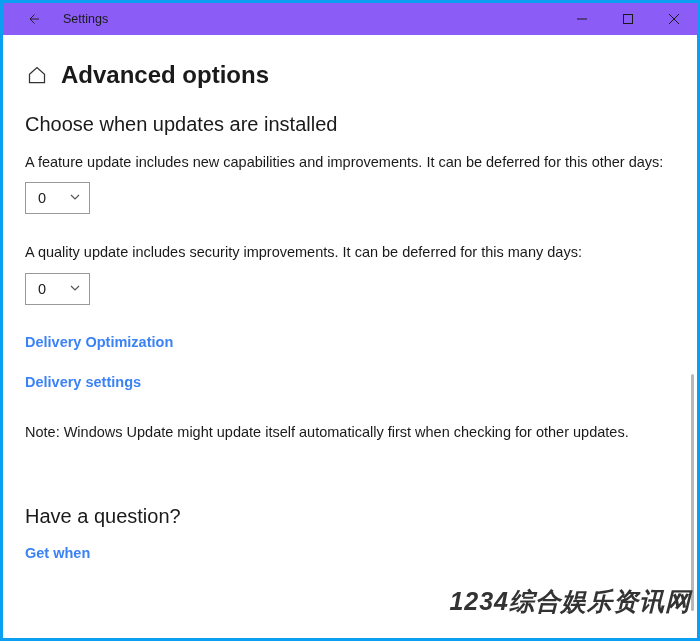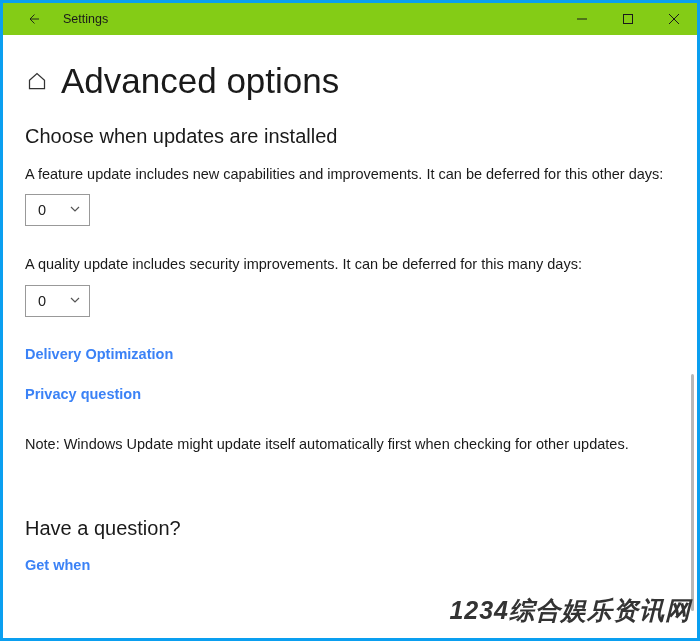--- a/index.html
+++ b/index.html
@@ -11,21 +11,21 @@
       border: 3px solid #0a9ff0;
       border-top: 3px solid #0a9ff0;
       position: relative;
       overflow: hidden;
     }
     .titlebar {
       height: 32px;
       display: flex;
       align-items: flex-start;
       padding: 0 0 0 8px;
-      background: #84cc16;
+      background: #8b5cf6;
     }
     .titlebar .left-group {
       display: flex;
       align-items: center;
     }
     .titlebar .back {
       width: 44px;
       height: 32px;
       display: flex;
       align-items: center;
@@ -61,22 +61,22 @@
     }
     .home-icon {
       width: 24px;
       height: 24px;
       display: flex;
       align-items: center;
       justify-content: center;
       color: #333;
     }
     .page-title {
-      font-size: 35px;
-      font-weight: 400;
+      font-size: 24px;
+      font-weight: 700;
       color: #1a1a1a;
     }
     .section-heading {
       font-size: 20px;
       font-weight: 400;
       color: #1a1a1a;
       margin-bottom: 16px;
     }
     .desc-text {
       font-size: 14.5px;
@@ -126,21 +126,21 @@
     .scrollbar-thumb {
       position: absolute;
       top: 338px;
       width: 3px;
       height: 237px;
       background: #b8b8b8;
       border-radius: 2px;
     }
     .watermark {
       position: absolute;
-      bottom: 11px;
+      bottom: 20px;
       right: 6px;
       font-size: 25px;
       font-weight: 800;
       color: #333;
       font-family: "Microsoft YaHei", sans-serif;
       letter-spacing: 1px;
       font-style: italic;
     }
   </style>
 </head>
@@ -205,21 +205,21 @@
       <svg width="12" height="12" viewBox="0 0 12 12" fill="none" stroke="currentColor" stroke-width="1.2">
           <path d="M2 4 L6 8 L10 4"></path>
         </svg>
     </span>
   </div>
 
   <div class="link-block">
     <span class="link">Delivery Optimization</span>
   </div>
   <div class="link-block">
-    <span class="link">Privacy question</span>
+    <span class="link">Delivery settings</span>
   </div>
 
   <p class="note-text">Note: Windows Update might update itself automatically first when checking for other updates.</p>
 
   <h2 class="section-heading">Have a question?</h2>
   <div class="link-block" style="margin-top:6px;">
     <span class="link">Get when</span>
   </div>
 </div>
 

